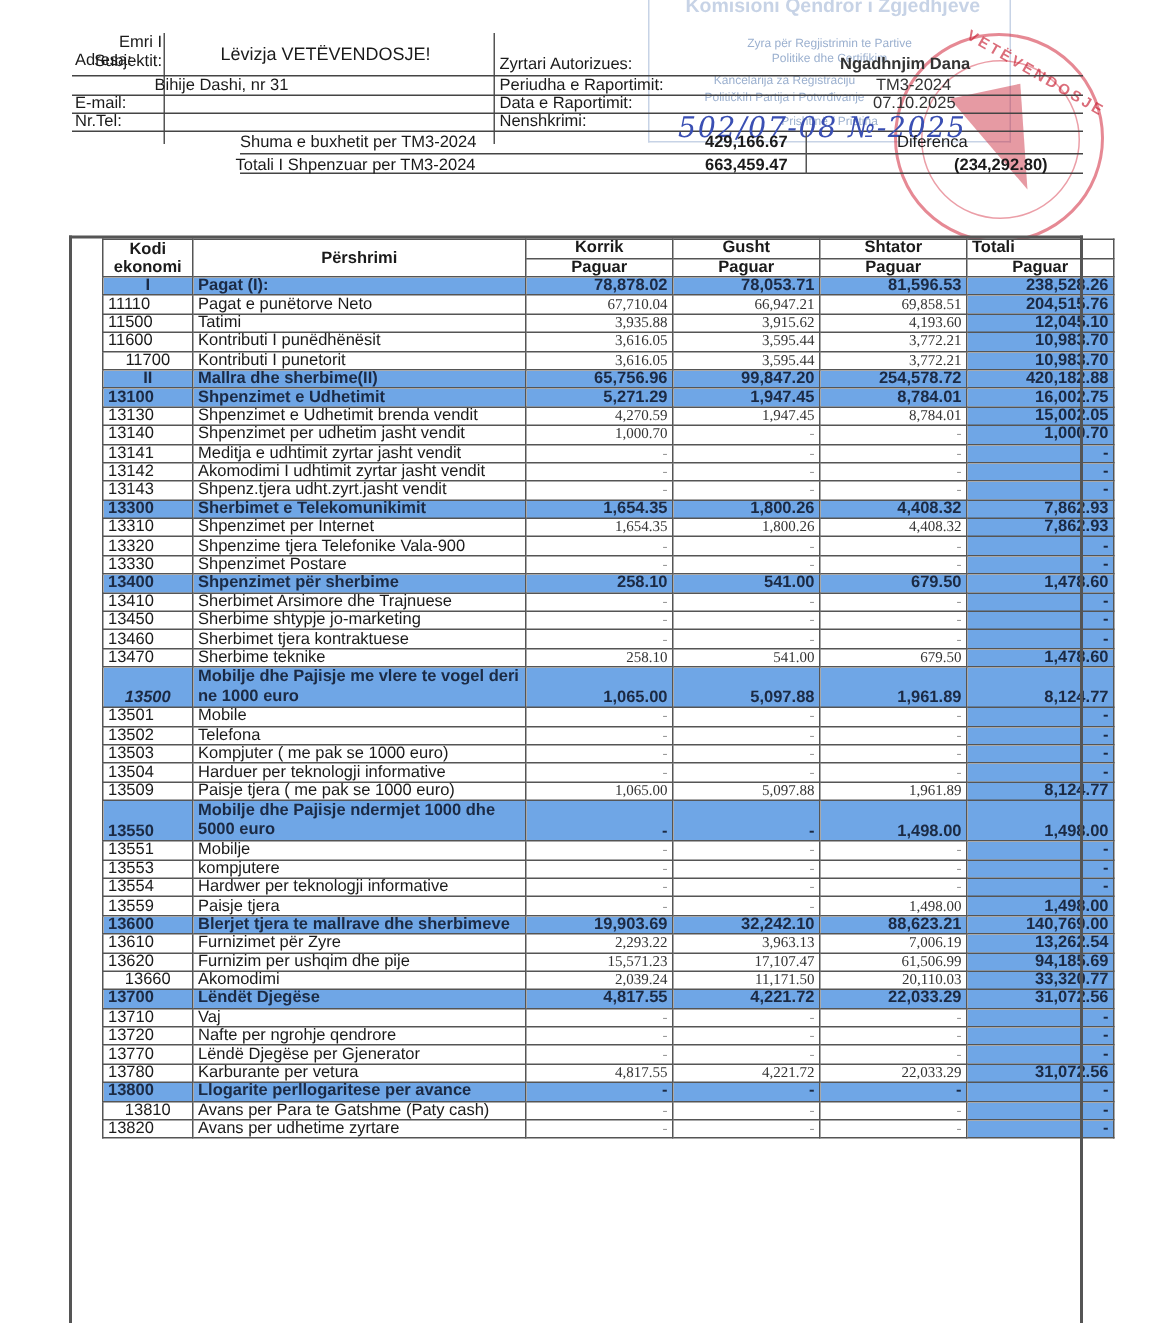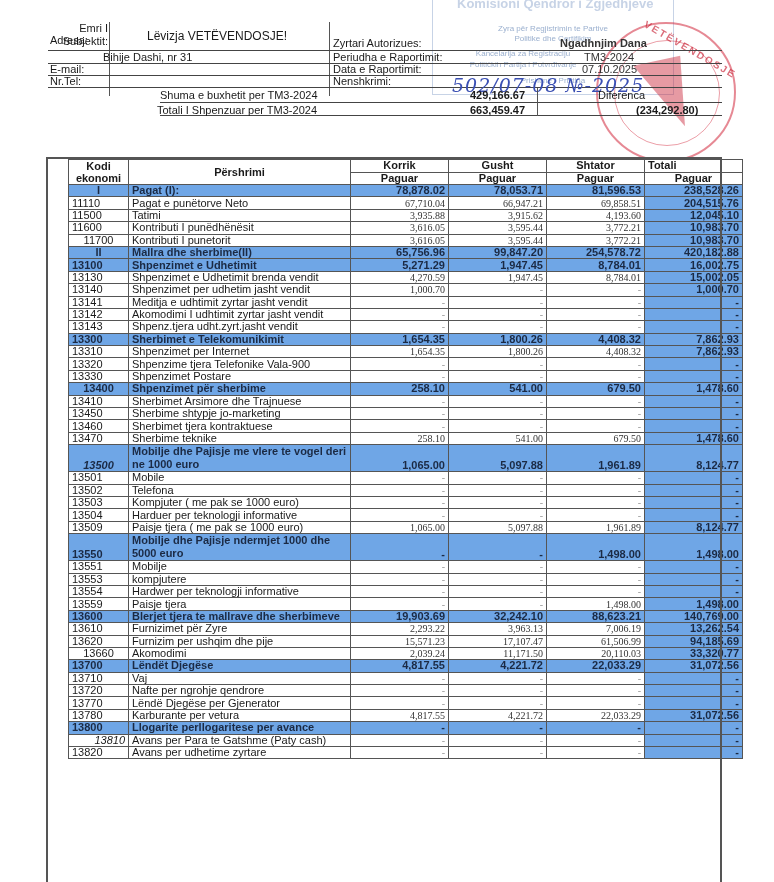--- a/index.html
+++ b/index.html
@@ -241,21 +241,21 @@
       </tr>
       <tr>
         <td class="code" style="text-align: left;">13330</td>
         <td class="desc">Shpenzimet Postare</td>
         <td class="num" style="color: rgb(153, 153, 153);">-</td>
         <td class="num" style="color: rgb(153, 153, 153);">-</td>
         <td class="num" style="color: rgb(153, 153, 153);">-</td>
         <td class="tot">-</td>
       </tr>
       <tr class="cat">
-        <td class="code" style="text-align: center;">13400</td>
+        <td class="code" style="text-align: left;">13400</td>
         <td class="desc">Shpenzimet për sherbime</td>
         <td class="num">258.10</td>
         <td class="num">541.00</td>
         <td class="num">679.50</td>
         <td class="tot">1,478.60</td>
       </tr>
       <tr>
         <td class="code" style="text-align: left;">13410</td>
         <td class="desc">Sherbimet Arsimore dhe Trajnuese</td>
         <td class="num" style="color: rgb(153, 153, 153);">-</td>
@@ -449,21 +449,21 @@
       </tr>
       <tr class="cat">
         <td class="code" style="text-align: left;">13800</td>
         <td class="desc">Llogarite perllogaritese per avance</td>
         <td class="num">-</td>
         <td class="num">-</td>
         <td class="num">-</td>
         <td class="tot">-</td>
       </tr>
       <tr>
-        <td class="code" style="text-align: right; font-style: italic;">13810</td>
+        <td class="code" style="text-align: center;">13810</td>
         <td class="desc">Avans per Para te Gatshme (Paty cash)</td>
         <td class="num" style="color: rgb(153, 153, 153);">-</td>
         <td class="num" style="color: rgb(153, 153, 153);">-</td>
         <td class="num" style="color: rgb(153, 153, 153);">-</td>
         <td class="tot">-</td>
       </tr>
       <tr>
         <td class="code" style="text-align: left;">13820</td>
         <td class="desc">Avans per udhetime zyrtare</td>
         <td class="num" style="color: rgb(153, 153, 153);">-</td>

